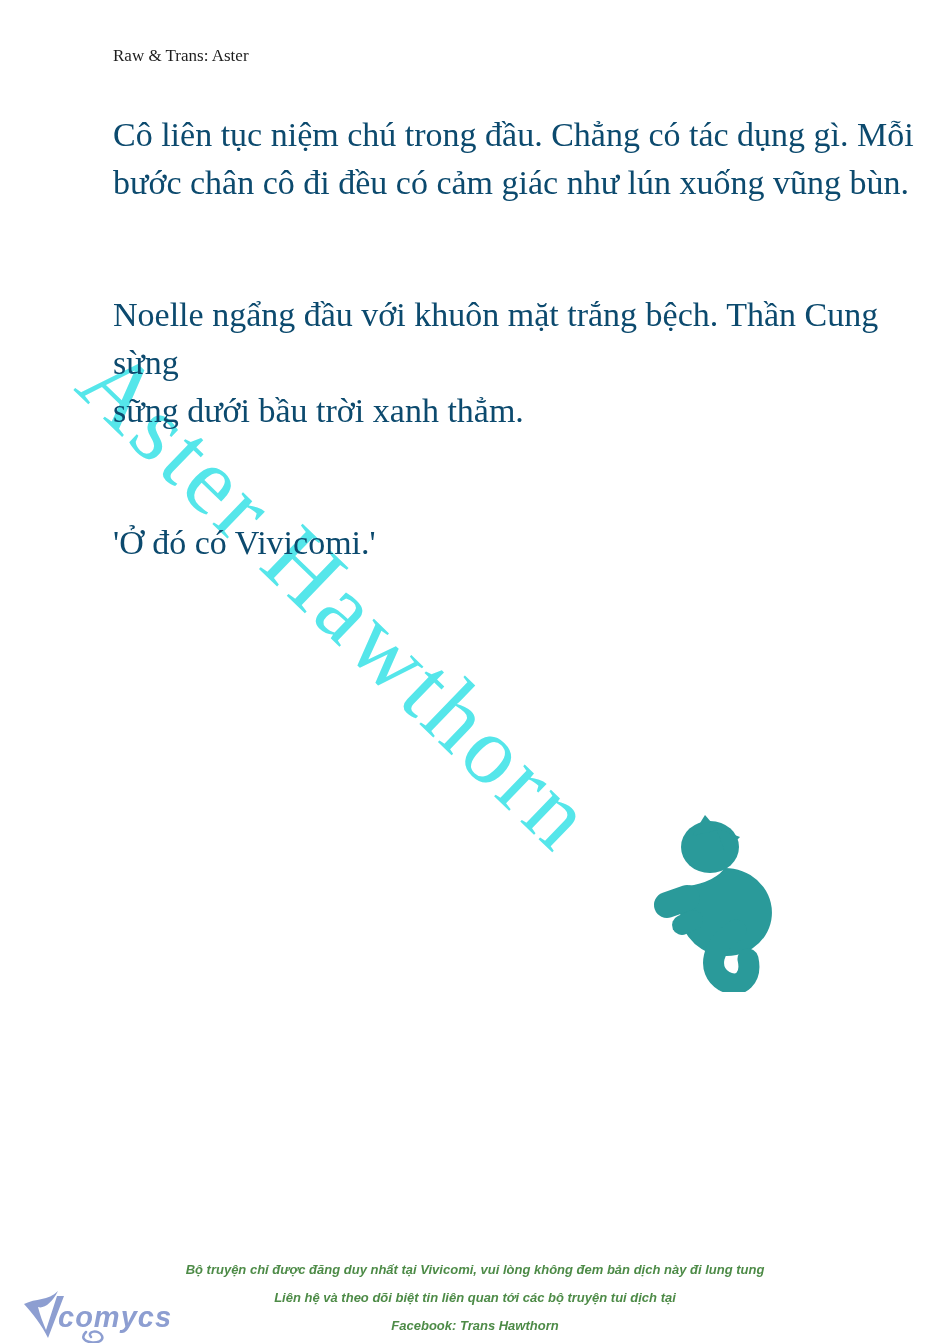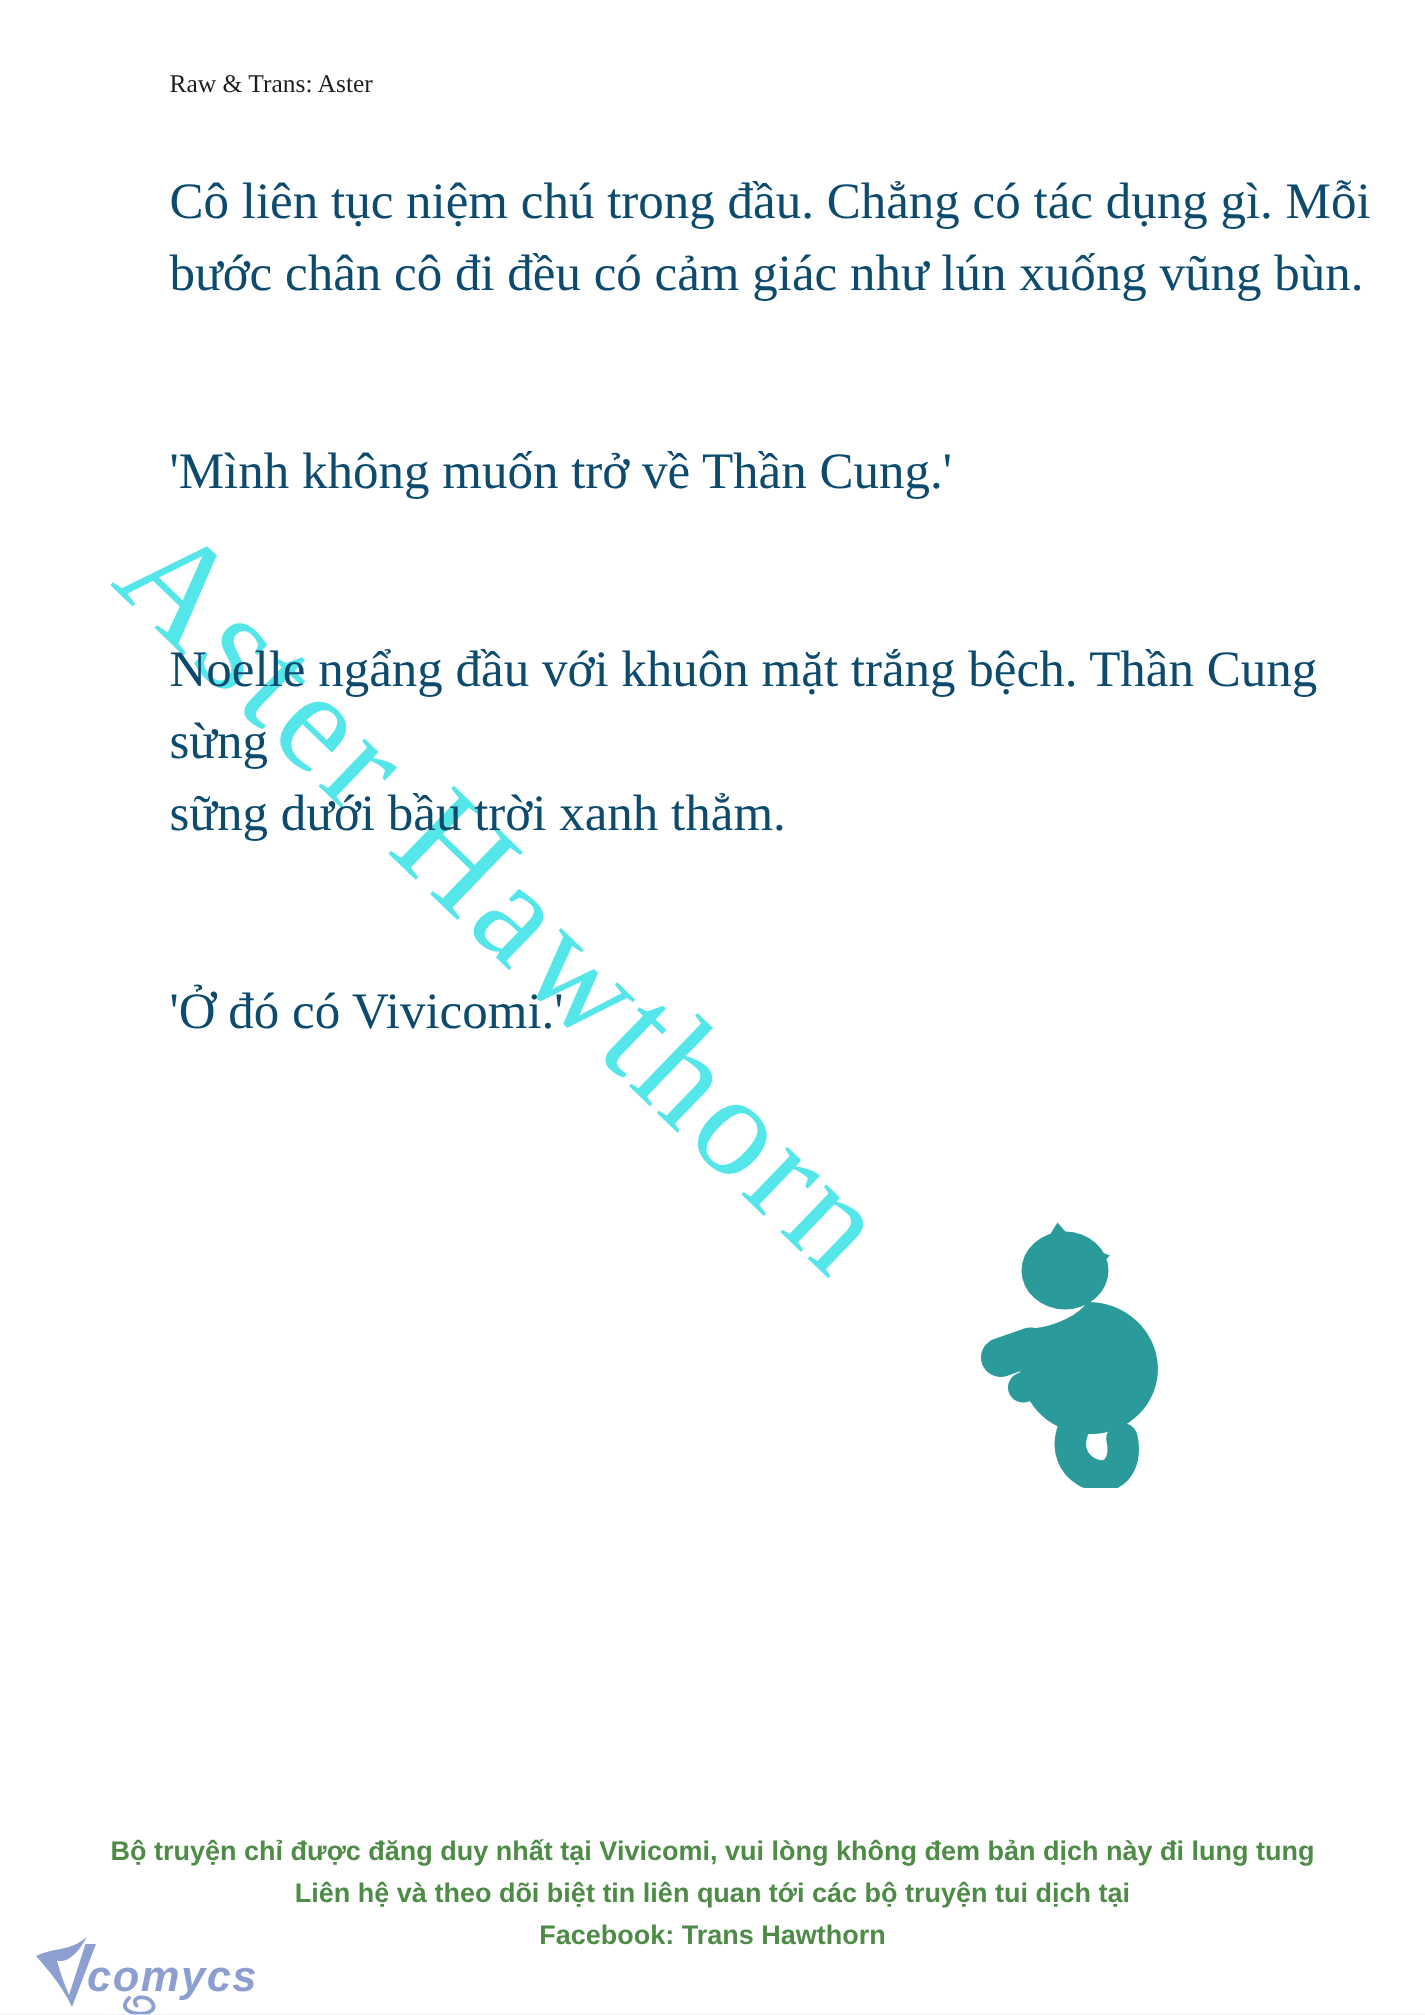--- a/index.html
+++ b/index.html
@@ -57,27 +57,28 @@
     font-size: 34px;
     line-height: 48px;
     color: #0c4a6e;
     white-space: pre-line;
   }
   
   .footer {
     position: absolute;
     left: 0;
     right: 0;
-    top: 1220px;
+    top: 1256px;
     z-index: 2;
     text-align: center;
     font-family: "Liberation Sans", sans-serif;
-    font-size: 18px;
+    font-size: 13px;
     line-height: 28px;
     font-weight: bold;
+    font-style: italic;
     color: #4d8b47;
   }
   
   .site-logo {
     position: absolute;
     left: 12px;
     top: 1284px;
     z-index: 2;
   }
 </style>
@@ -107,21 +108,20 @@
 
       <path d="M 68 18 L 92 27 L 77 42 Z"></path>
     </g>
   </svg>
 
   <div class="credit">Raw &amp; Trans: Aster</div>
 
   <div class="content">
     <p class="para">Cô liên tục niệm chú trong đầu. Chẳng có tác dụng gì. Mỗi
 bước chân cô đi đều có cảm giác như lún xuống vũng bùn.</p>
-    <p class="para">'Mình không muốn trở về Thần Cung.'</p>
     <p class="para">Noelle ngẩng đầu với khuôn mặt trắng bệch. Thần Cung sừng
 sững dưới bầu trời xanh thẳm.</p>
     <p class="para">'Ở đó có Vivicomi.'</p>
   </div>
 
   <div class="footer">
     <div class="footer-line">Bộ truyện chỉ được đăng duy nhất tại Vivicomi, vui lòng không đem bản dịch này đi lung tung</div>
     <div class="footer-line">Liên hệ và theo dõi biệt tin liên quan tới các bộ truyện tui dịch tại</div>
     <div class="footer-line">Facebook: Trans Hawthorn</div>
   </div>

